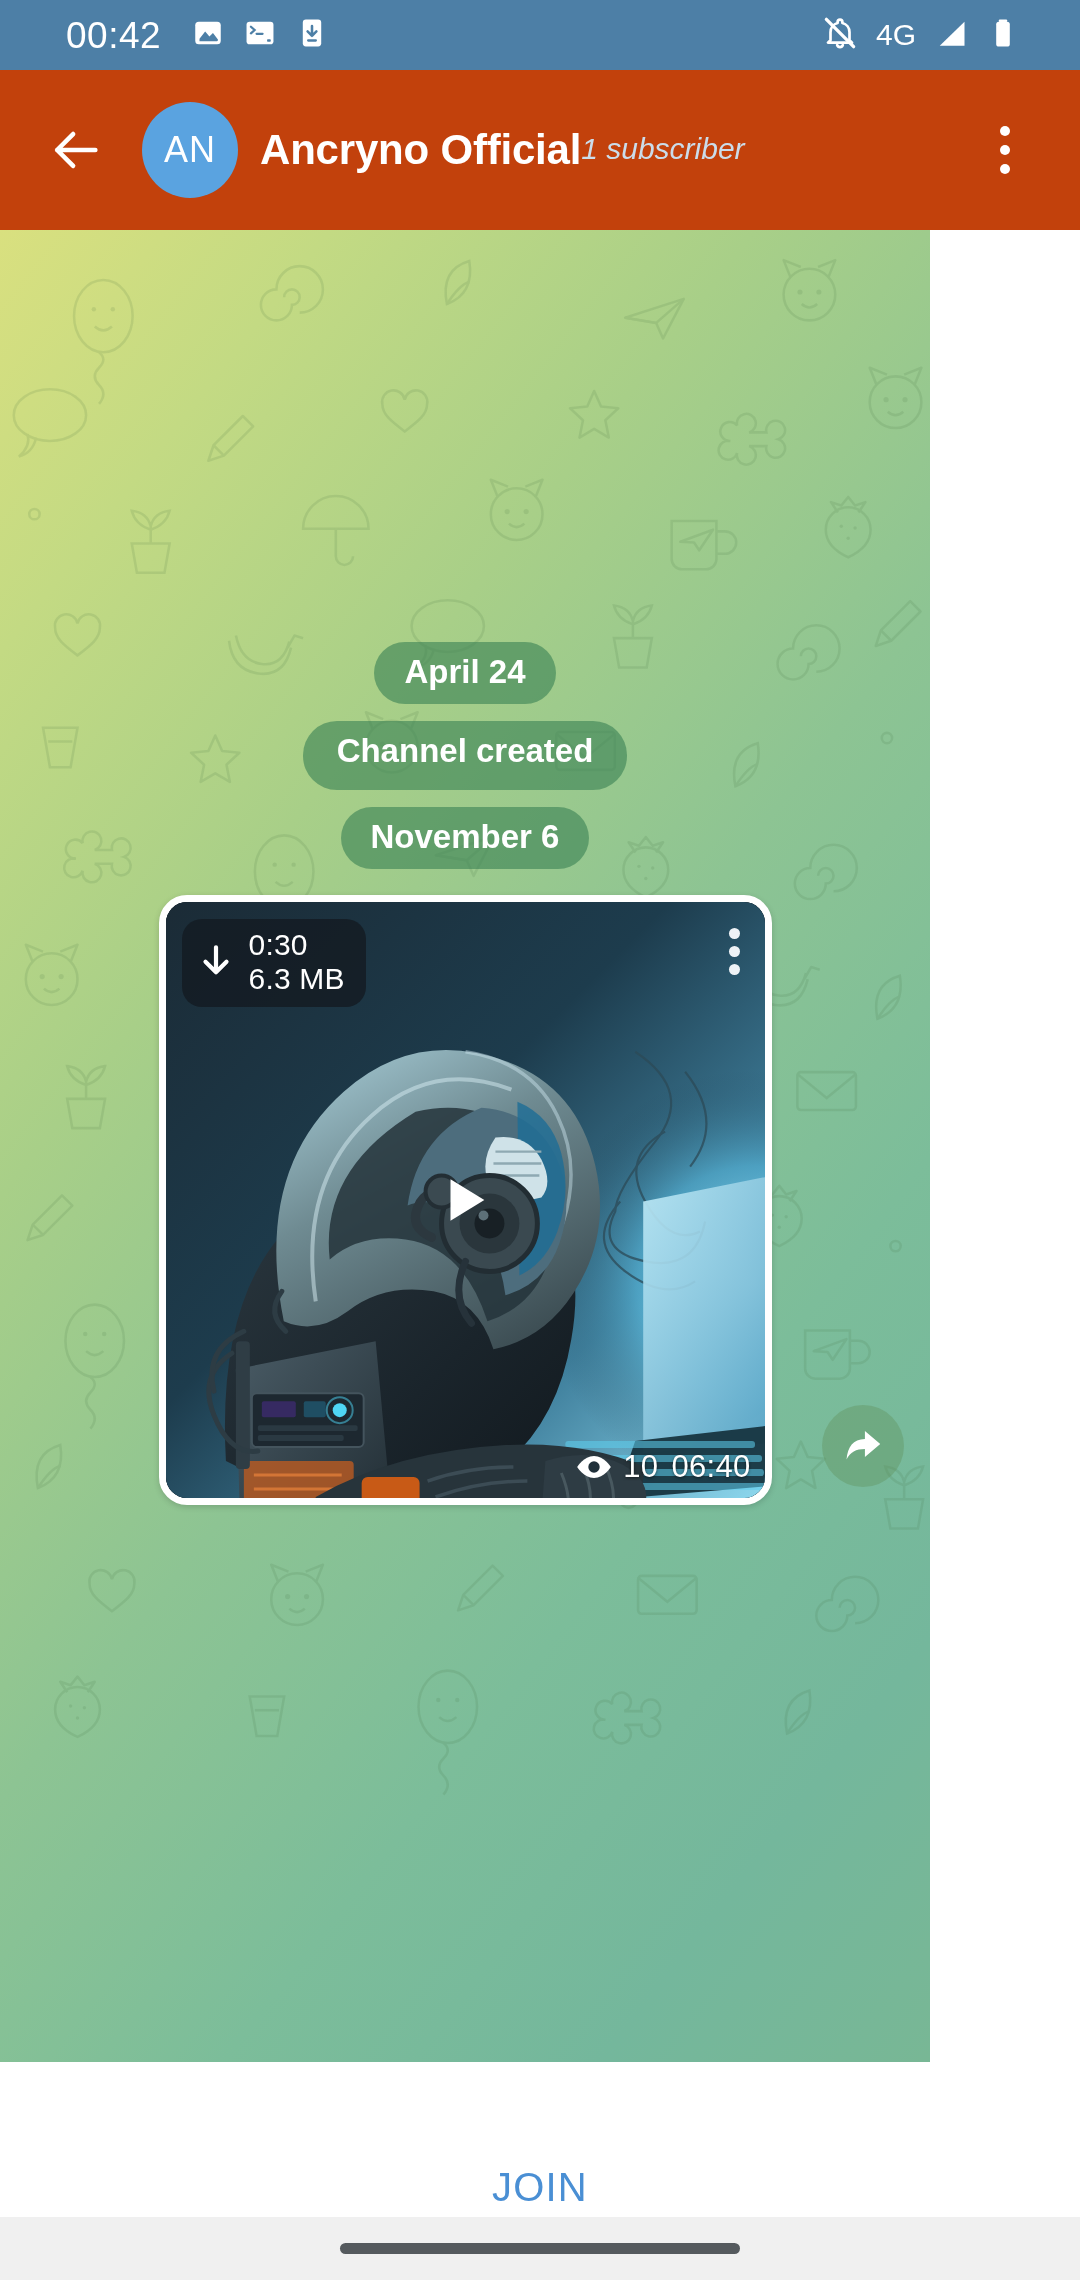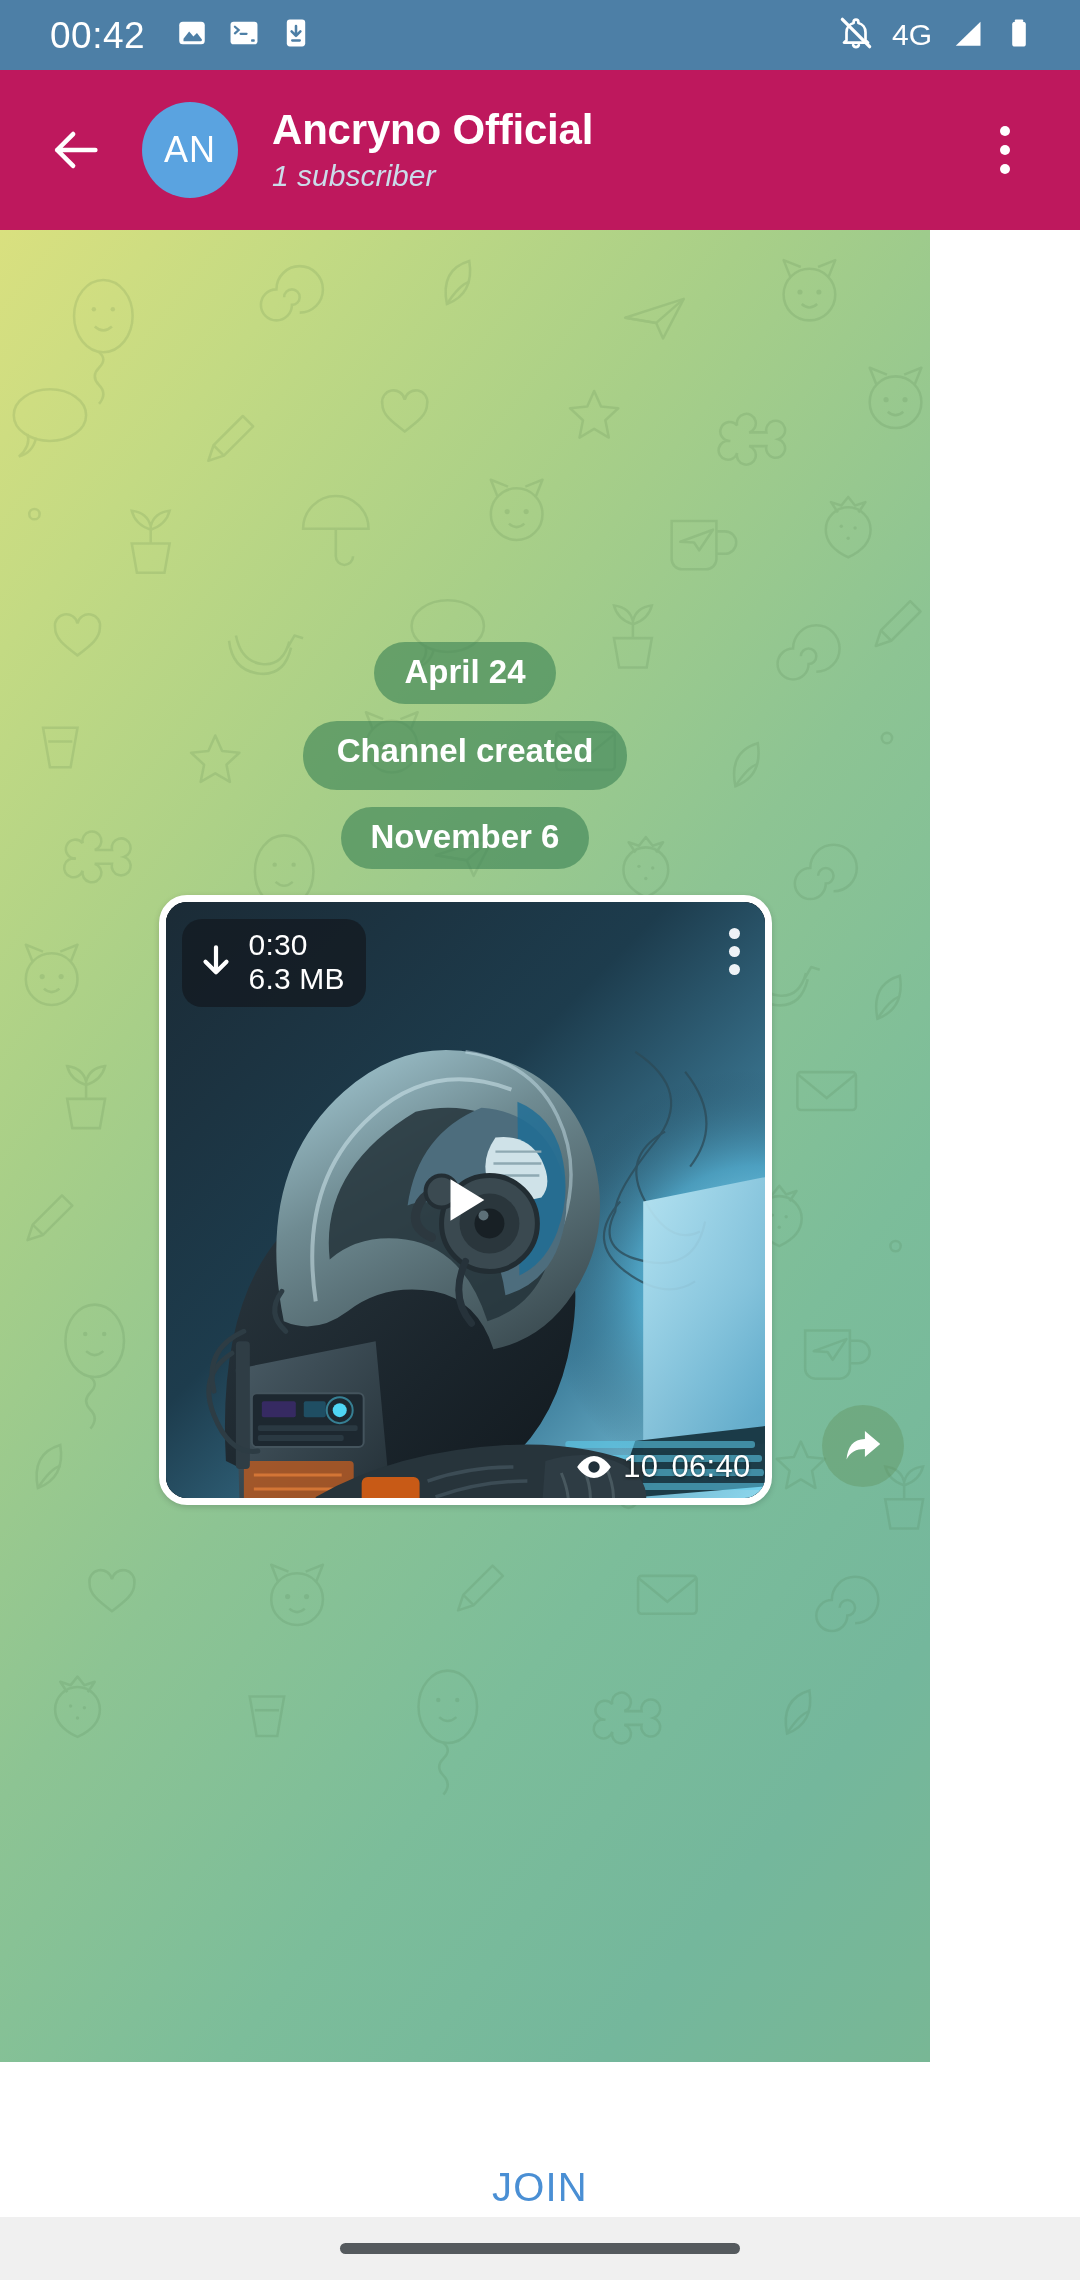--- a/index.html
+++ b/index.html
@@ -7,49 +7,49 @@
     width:1080px; height:2280px;
     font-family:"Liberation Sans", sans-serif;
     overflow:hidden; background:#fff;
   }
   #app { position:relative; width:1080px; height:2280px; overflow:hidden; }
 
   
   .statusbar {
     position:absolute; top:0; left:0; width:1080px; height:70px;
     background:#4d7fa6; display:flex; align-items:center;
-    padding:0 20px; z-index:40;
+    padding:0 36px; z-index:40;
   }
   .sb-clock {
     color:#fff; font-size:37px; font-weight:500; letter-spacing:0.5px;
     margin-left:30px; line-height:1;
   }
   .sb-left-icons { display:flex; align-items:center; gap:18px; margin-left:30px; }
   .sb-spacer { flex:1; }
   .sb-right-icons { display:flex; align-items:center; gap:17px; margin-right:24px; }
   .sbico { display:block; }
   .sb-4g { color:#fff; font-size:30px; font-weight:500; letter-spacing:0px; line-height:1; }
 
   
   .appbar {
     position:absolute; top:70px; left:0; width:1080px; height:160px;
-    background:#be185d; display:flex; align-items:center; z-index:35;
+    background:#c2410c; display:flex; align-items:center; z-index:35;
   }
   .back-btn {
     width:96px; height:96px; margin-left:28px;
     display:flex; align-items:center; justify-content:center;
   }
   .avatar {
     width:96px; height:96px; border-radius:50%;
     background:#5aa3e0; margin-left:18px;
     display:flex; align-items:center; justify-content:center;
     color:#fff; font-size:36px; font-weight:400; letter-spacing:1px;
     flex-shrink:0;
   }
-  .titlewrap { margin-left:34px; display:flex; flex-direction:column; }
+  .titlewrap { margin-left:22px; display:flex; flex-direction:row; }
   .chat-title {
     color:#fff; font-size:42px; font-weight:700; line-height:1.12;
     letter-spacing:-0.2px;
   }
   .chat-sub {
     color:#cbdcea; font-size:30px; font-weight:400; line-height:1.25;
     margin-top:4px;
     font-style:italic;
   }
   .menu-btn {

